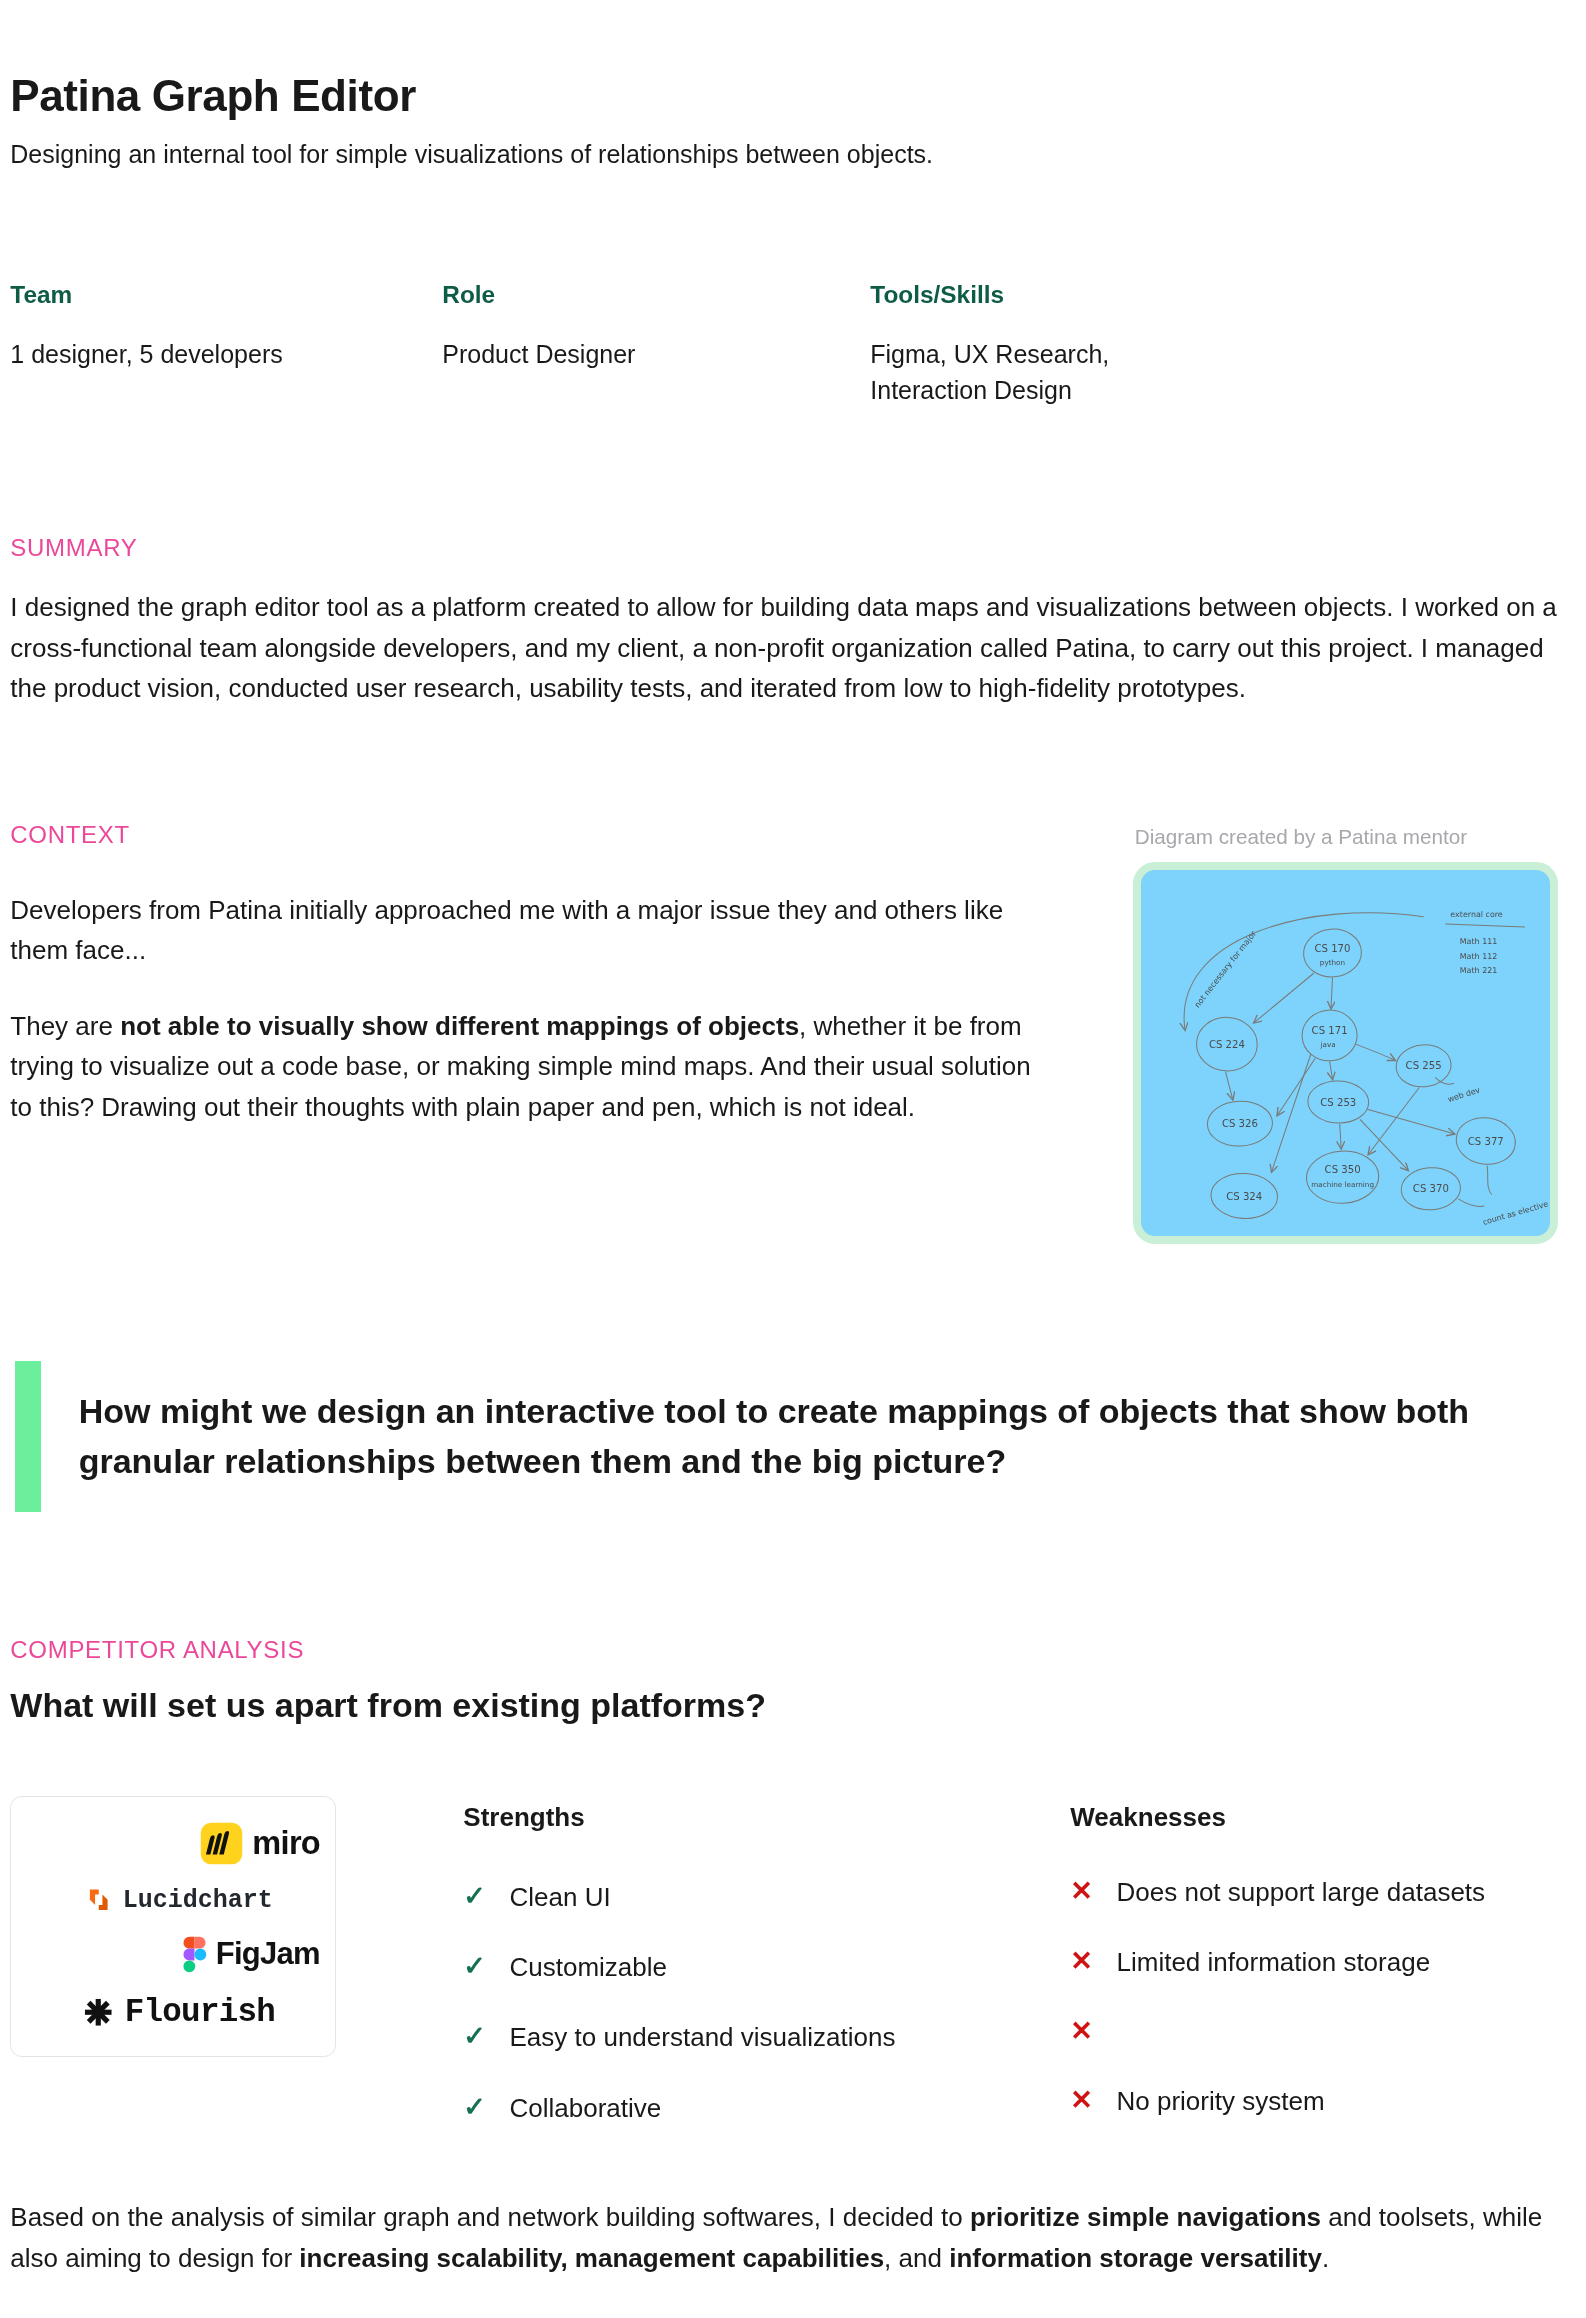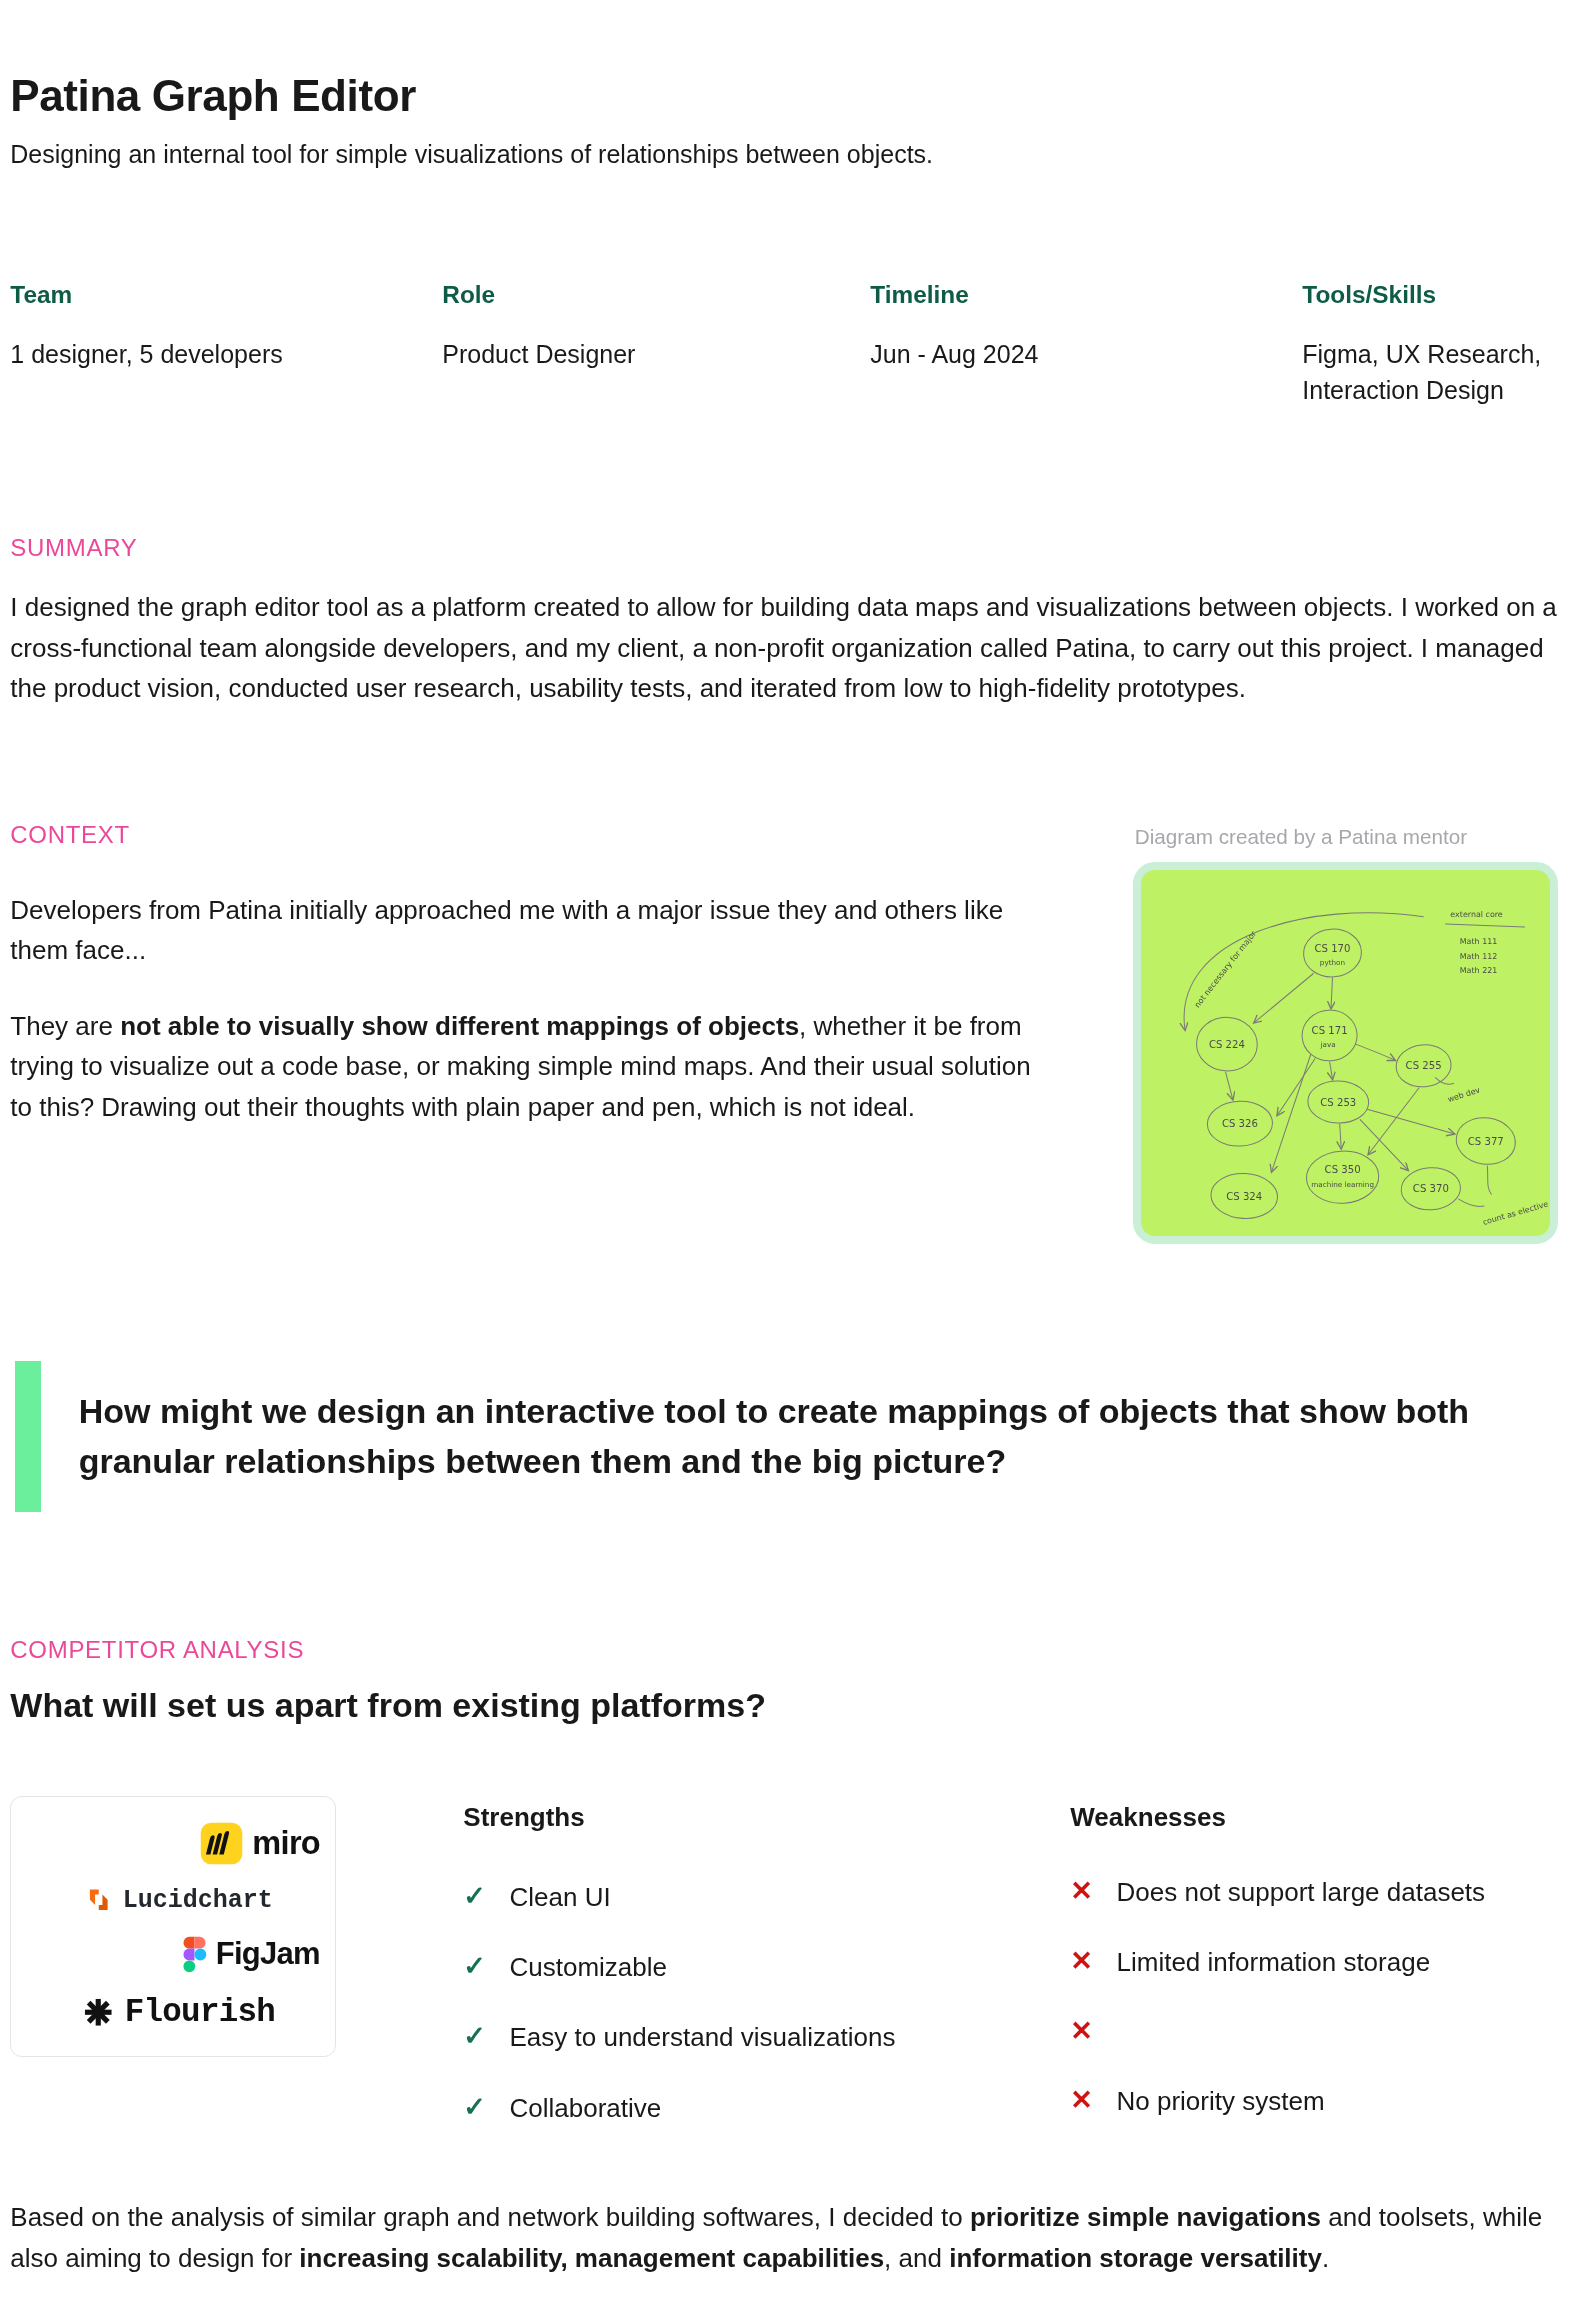--- a/index.html
+++ b/index.html
@@ -33,21 +33,21 @@
   .context{margin-top:112px;display:flex;gap:89px;align-items:flex-start;}
   .context-left{flex:1;max-width:1034px;}
   .context-heading{font-size:34px;font-weight:700;line-height:1.42;margin-top:20.7px;max-width:993px;}
   .context-left .body-text{max-width:1034px;margin-top:41px;}
   .context-left .body-text + .body-text{margin-top:35px;}
 
   
   .figure{width:425px;flex:0 0 425px;margin-top:4.4px;}
   .figure-caption{font-size:20.7px;color:#a7a7ac;margin:0 0 13.3px 1.5px;}
   .figure-frame{
-    border:8.1px solid #c9efd6;border-radius:22px;background:#bef264;
+    border:8.1px solid #c9efd6;border-radius:22px;background:#7dd3fc;
     padding:2px;box-sizing:border-box;
   }
   .sketch{display:block;width:100%;height:auto;}
   .sketch text{font-family:"DejaVu Sans", sans-serif;fill:#4a4a4a;}
   .sketch .node-label{font-size:14px;}
   .sketch .node-sub{font-size:10px;}
   .sketch .annot{font-size:11px;}
   .sketch ellipse, .sketch path.stroke, .sketch line{stroke:#7a7a76;stroke-width:1.4;fill:none;}
 
   
@@ -103,24 +103,20 @@
   <div class="meta">
     <div class="meta-col">
       <div class="meta-label">Team</div>
       <div class="meta-value">1 designer, 5 developers</div>
     </div>
     <div class="meta-col">
       <div class="meta-label">Role</div>
       <div class="meta-value">Product Designer</div>
     </div>
     <div class="meta-col">
-      <div class="meta-label">Timeline</div>
-      <div class="meta-value">Jun - Aug 2024</div>
-    </div>
-    <div class="meta-col">
       <div class="meta-label">Tools/Skills</div>
       <div class="meta-value">Figma, UX Research, Interaction Design</div>
     </div>
   </div>
 
   <div class="summary">
     <div class="eyebrow">SUMMARY</div>
     <div class="body-text">I designed the graph editor tool as a platform created to allow for building data maps and visualizations between objects. I worked on a cross-functional team alongside developers, and my client, a non-profit organization called Patina, to carry out this project. I managed the product vision, conducted user research, usability tests, and iterated from low to high-fidelity prototypes.</div>
   </div>
 

